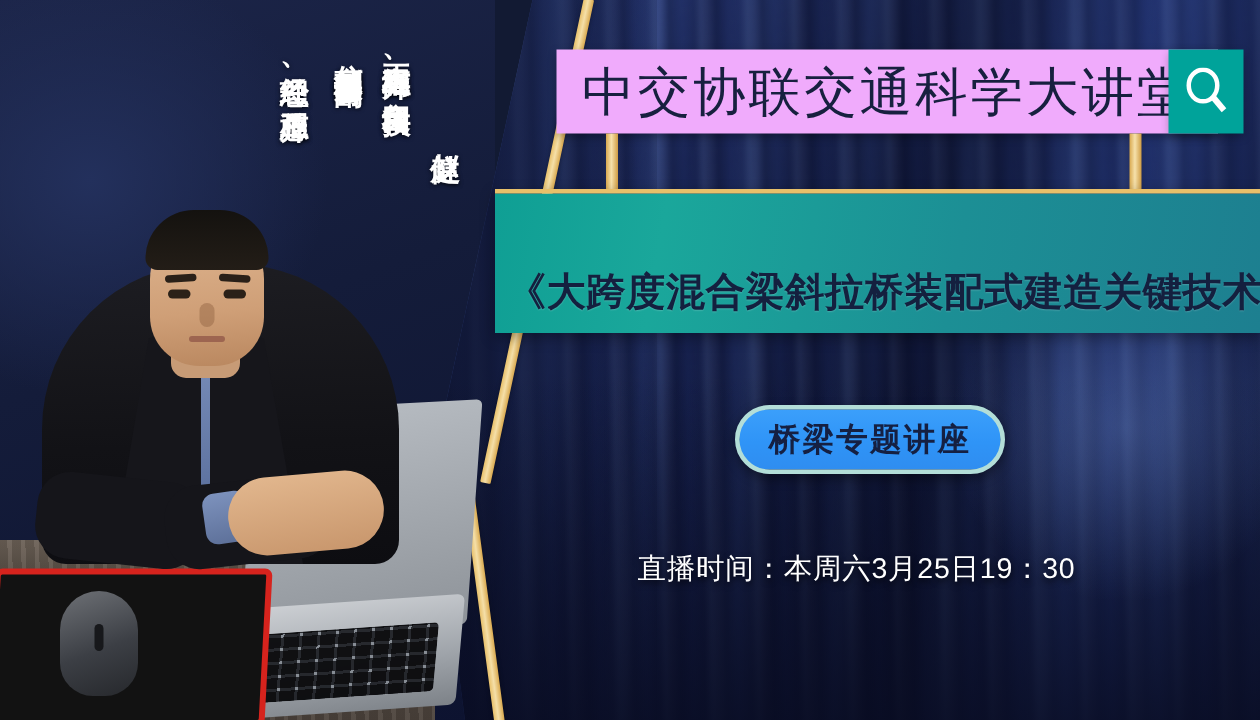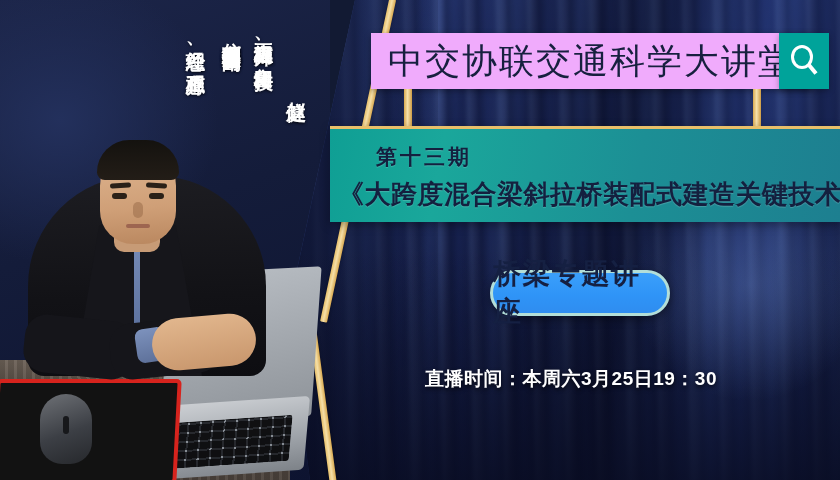--- a/index.html
+++ b/index.html
@@ -271,27 +271,27 @@
   
   .topic-pill{
     position:absolute;left:490px;top:270px;width:180px;height:46px;
     background:linear-gradient(180deg,#3b9ffb,#2f94f7 55%,#2f8df0);
     border:3px solid #b3ded8;
     border-radius:24px;
     display:flex;align-items:center;justify-content:center;
     box-shadow:0 3px 8px rgba(0,0,0,.4);
   }
   .topic-pill .txt{
-    color:#152042;font-size:28px;font-weight:bold;letter-spacing:1.5px;
+    color:#152042;font-size:21px;font-weight:bold;letter-spacing:1.5px;
   }
 
   
   .info{
     position:absolute;left:425px;
-    color:#fff;font-size:19px;font-weight:bold;letter-spacing:.5px;
+    color:#fff;font-size:19px;font-weight:normal;letter-spacing:.5px;
     text-shadow:0 2px 4px rgba(0,0,0,.75);
     white-space:nowrap;
     text-align:center;
   }
   .info-1{top:366px;}
   .info-2{top:409px;}
 </style>
 </head>
 <body>
 
@@ -349,21 +349,20 @@
     <svg width="30" height="32" viewBox="0 0 30 32">
       <ellipse cx="13" cy="12" rx="9.5" ry="10.5" fill="none" stroke="#ffffff" stroke-width="3"></ellipse>
       <line x1="19.5" y1="19.5" x2="27" y2="28.5" stroke="#ffffff" stroke-width="4" stroke-linecap="butt"></line>
     </svg>
   </div>
 
   <div class="connector conn-left"></div>
   <div class="connector conn-right"></div>
 
   <div class="sub-band">
-    <div class="l1">第十三期</div>
     <div class="l2">《大跨度混合梁斜拉桥装配式建造关键技术》</div>
   </div>
 
   <div class="topic-pill">
     <span class="txt">桥梁专题讲座</span>
   </div>
 
   <div class="info info-1">直播时间：本周六3月25日19：30</div>
 
 </div>

